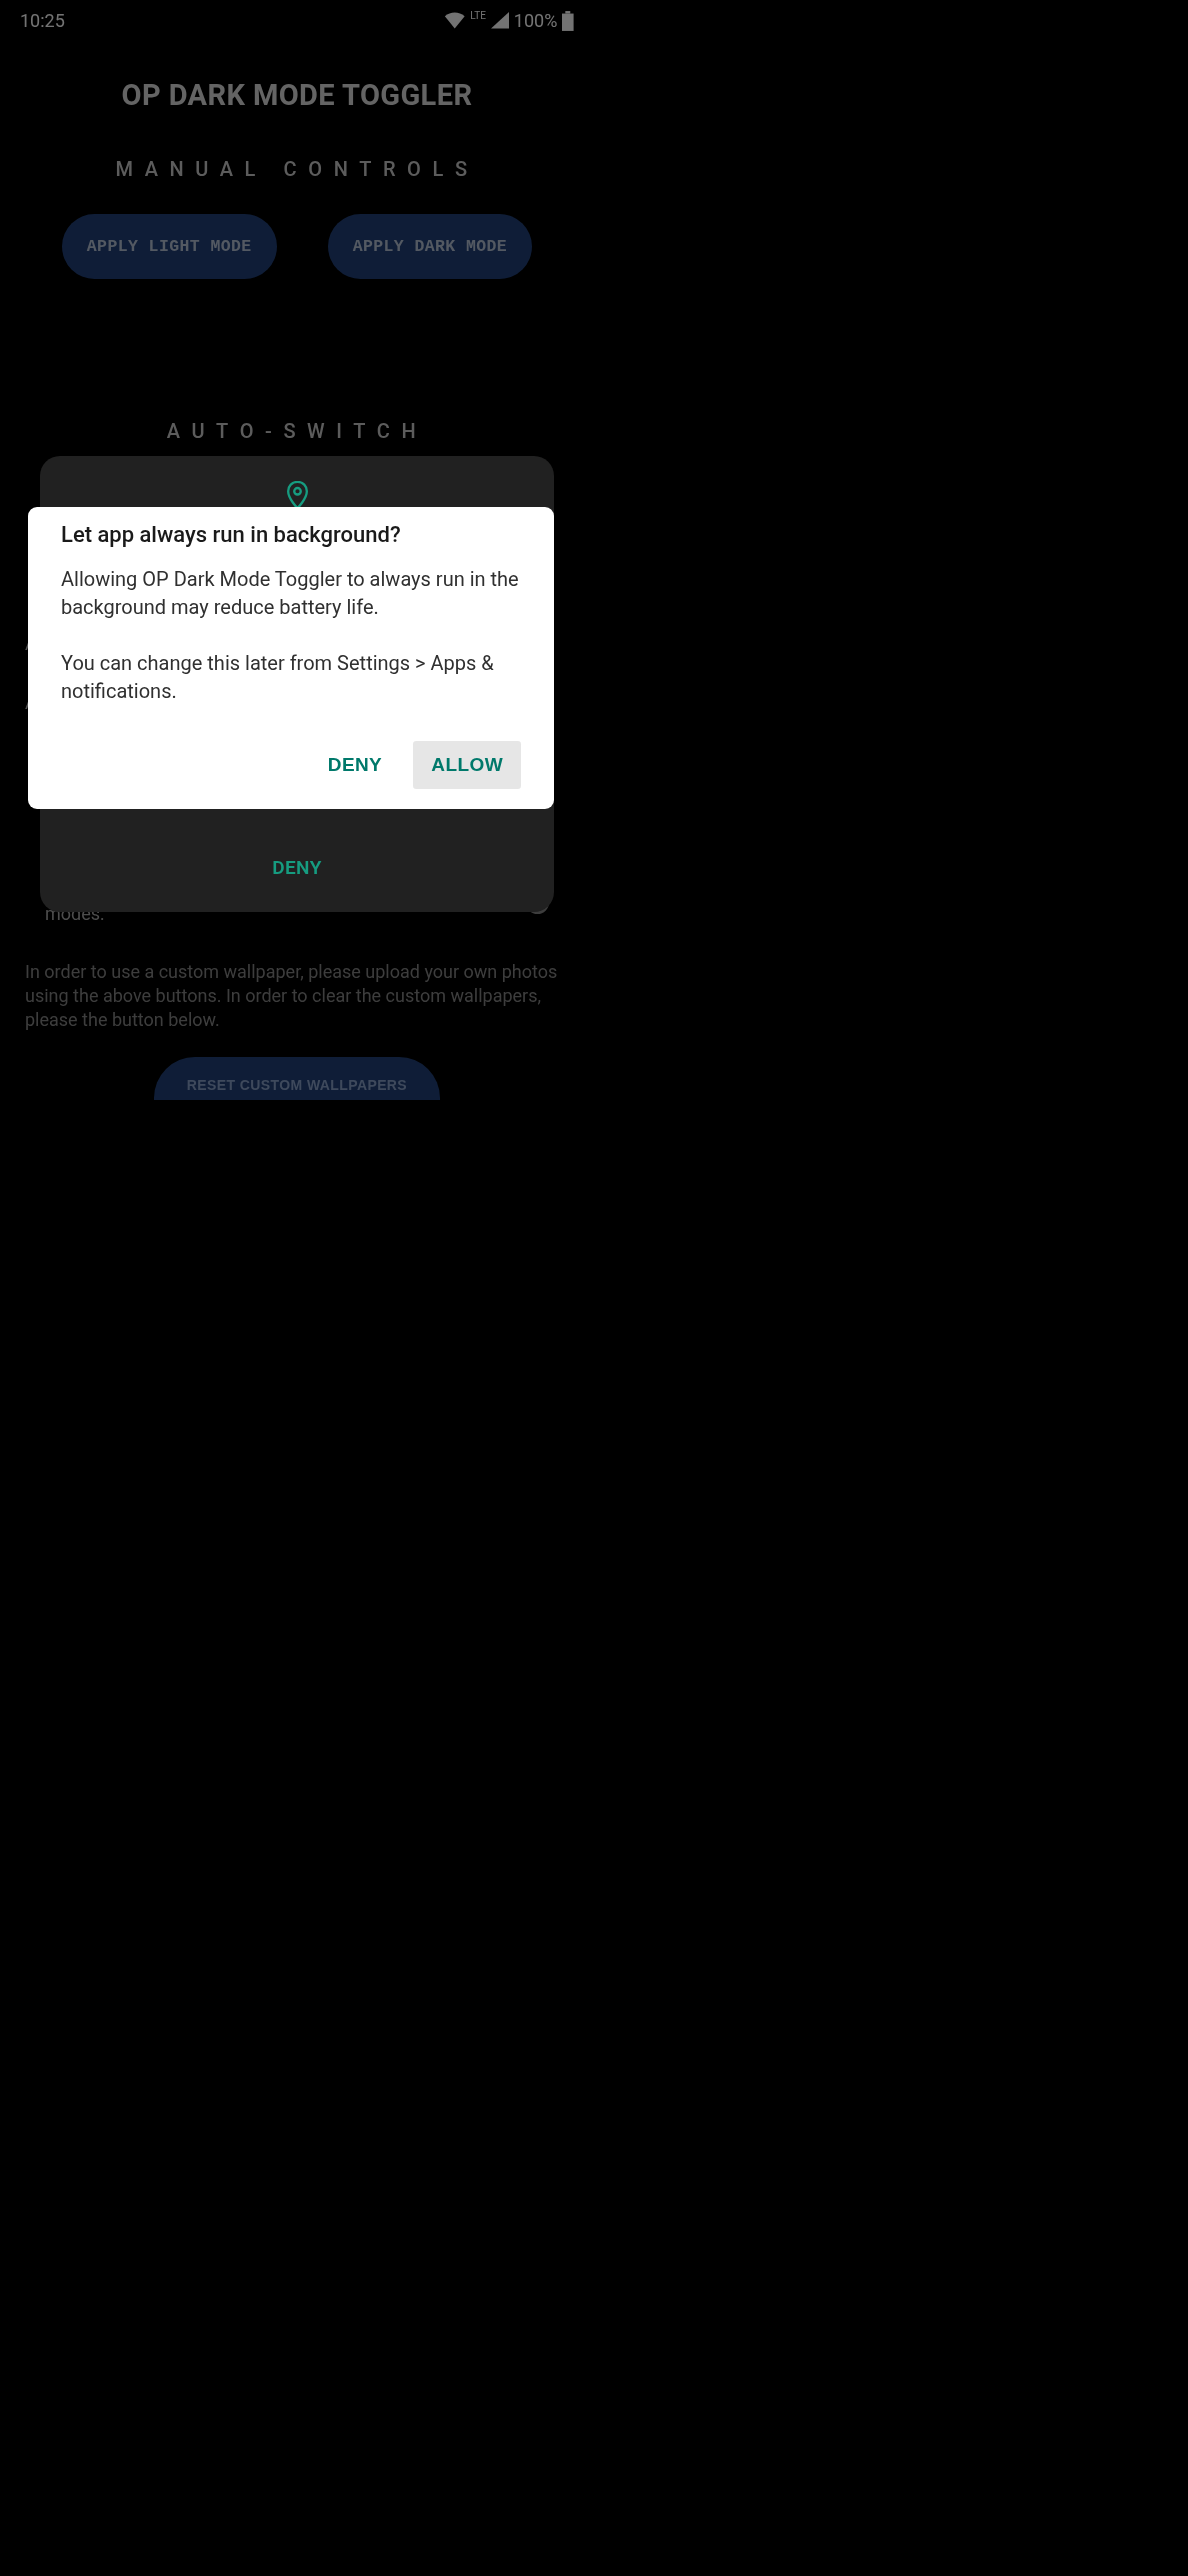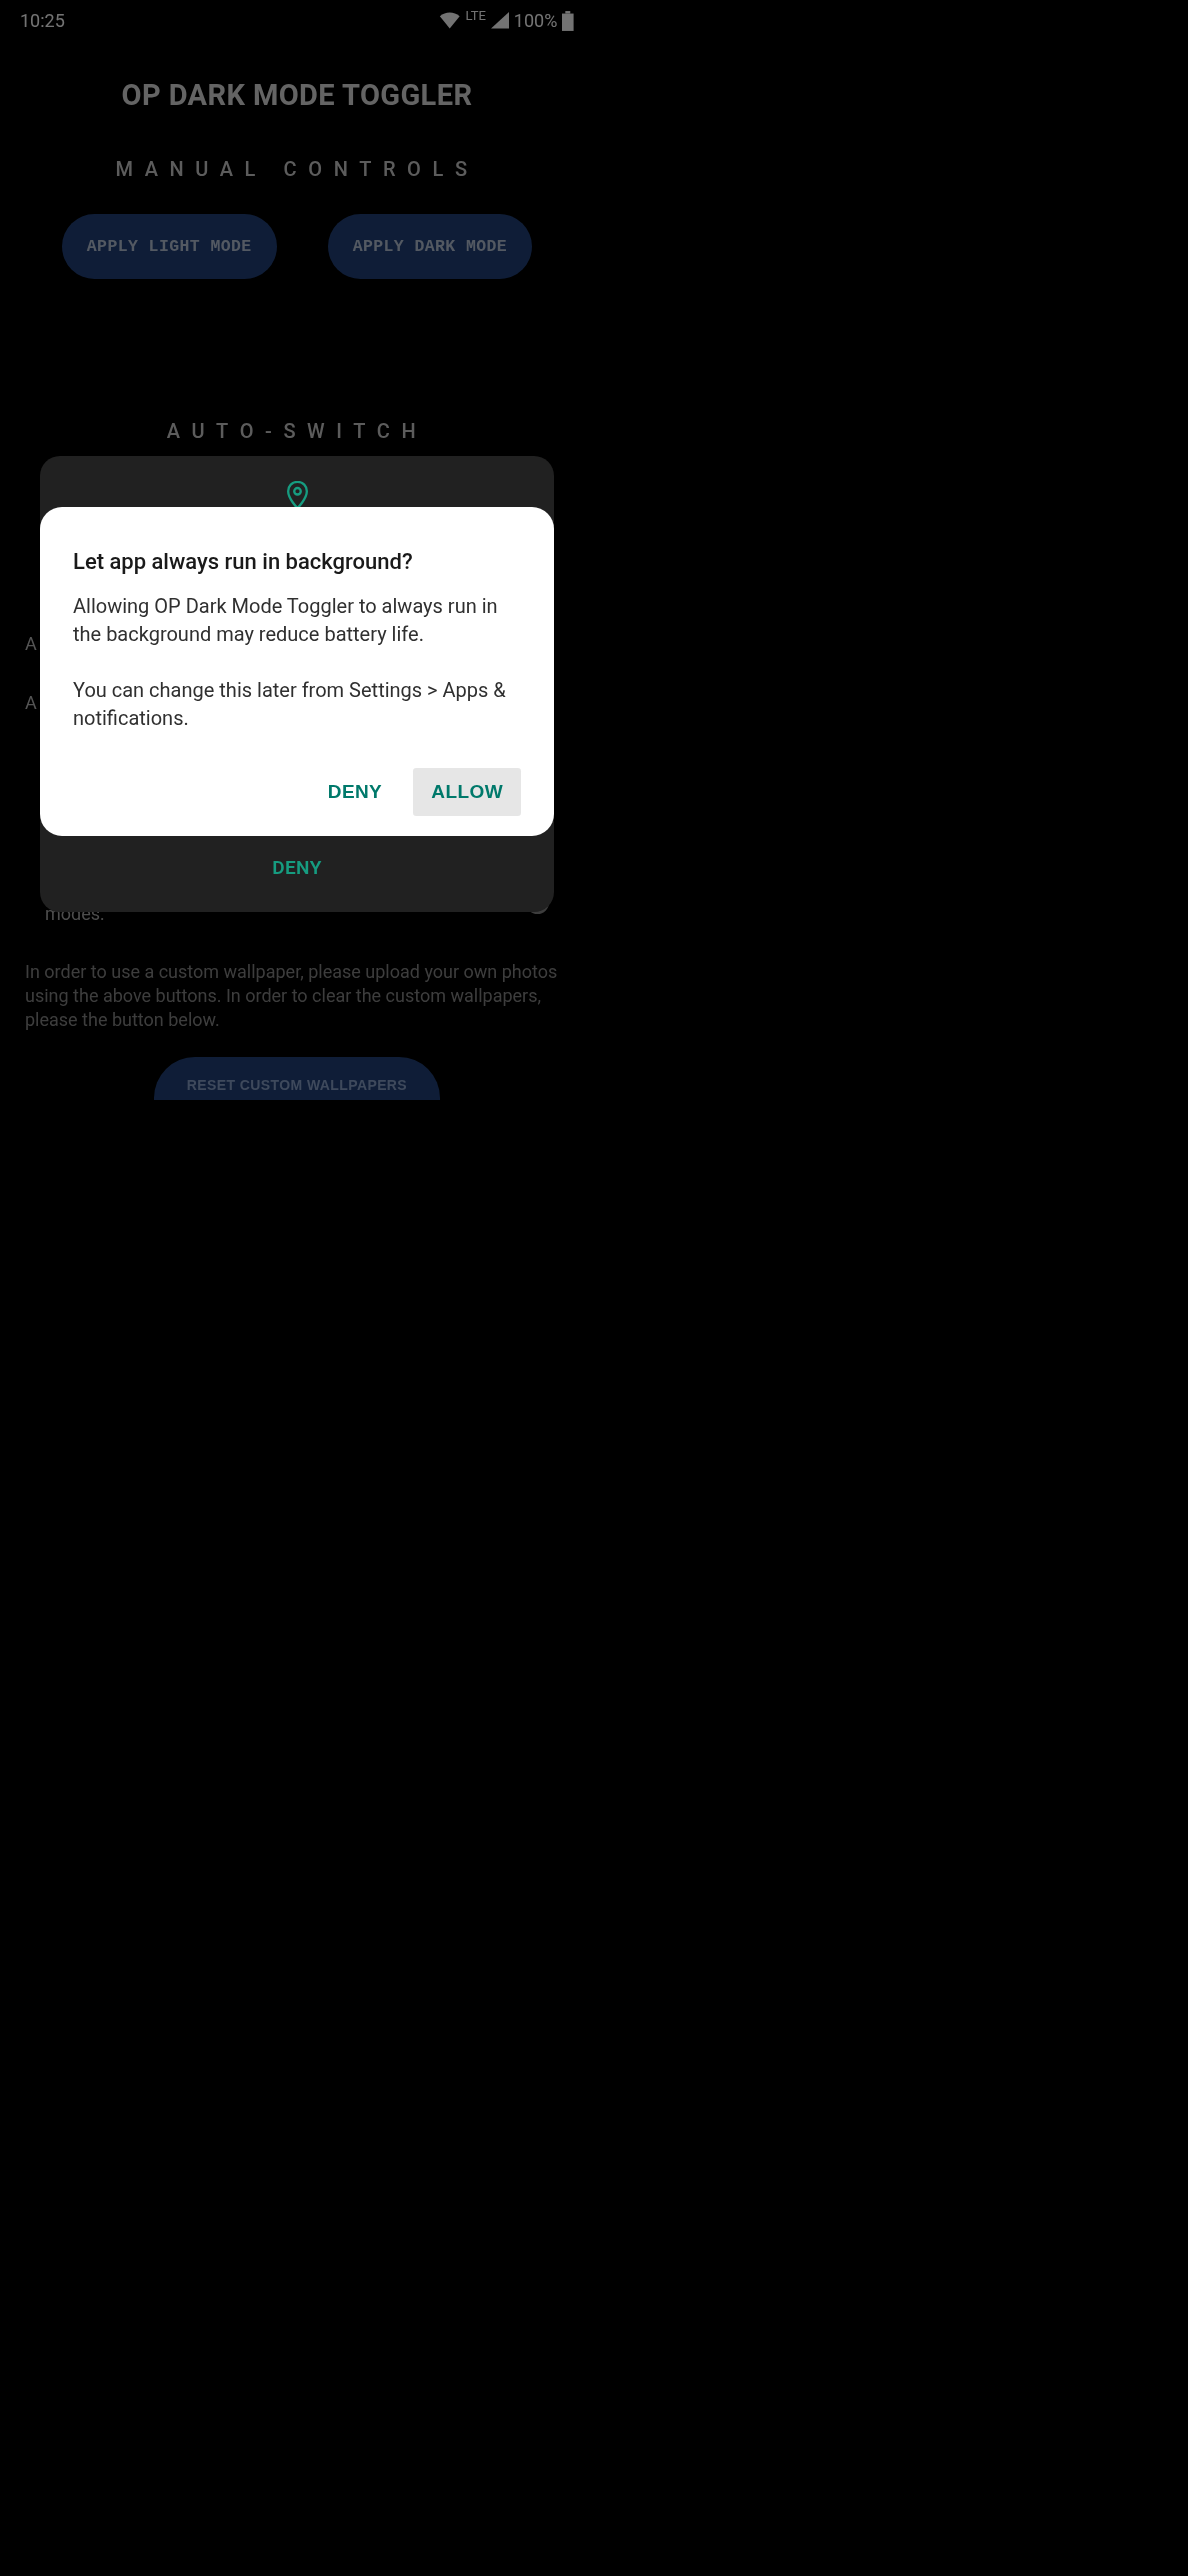--- a/index.html
+++ b/index.html
@@ -147,26 +147,26 @@
     }
     .outer-dialog .deny-outer {
       color: #169c80;
       font-size: 19px;
       font-weight: 600;
       margin-top: 347px;
       letter-spacing: 0.4px;
     }
     .dialog {
       position: absolute;
-      left: 40px;
+      left: 28px;
       right: 40px;
       top: 507px;
       background: #fff;
-      border-radius: 22px;
-      padding: 42px 33px 20px 33px;
+      border-radius: 9px;
+      padding: 15px 33px 20px 33px;
       color: #202020;
     }
     .dialog-title {
       font-size: 22px;
       font-weight: 500;
       margin-bottom: 18px;
       color: #1a1a1a;
     }
     .dialog-body {
       font-size: 20px;
@@ -196,21 +196,21 @@
   </style>
 </head>
 <body>
 
 <div class="status-bar">
   <span>10:25</span>
   <div class="status-right">
     <svg class="icon-svg" width="21.5" height="16.5" viewBox="0 0 24 20">
         <path fill="#fff" d="M12 20 L0 5 C7 -1 17 -1 24 5 Z"></path>
       </svg>
-    <span style="font-size:13px; line-height:7.4px; position:relative; top:-5px;">LTE</span>
+    <span style="font-size:10px; line-height:7.4px; position:relative; top:-5px;">LTE</span>
     <svg class="icon-svg" width="18" height="16.5" viewBox="0 0 22 20">
         <path fill="#fff" d="M0 20 L22 20 L22 0 Z"></path>
       </svg>
     <span>100%</span>
     <svg class="icon-svg" width="11.6" height="20" viewBox="0 0 14 24">
         <rect x="0" y="3" width="14" height="21" fill="#fff"></rect>
         <rect x="4" y="0" width="6" height="3" fill="#fff"></rect>
       </svg>
   </div>
 </div>

